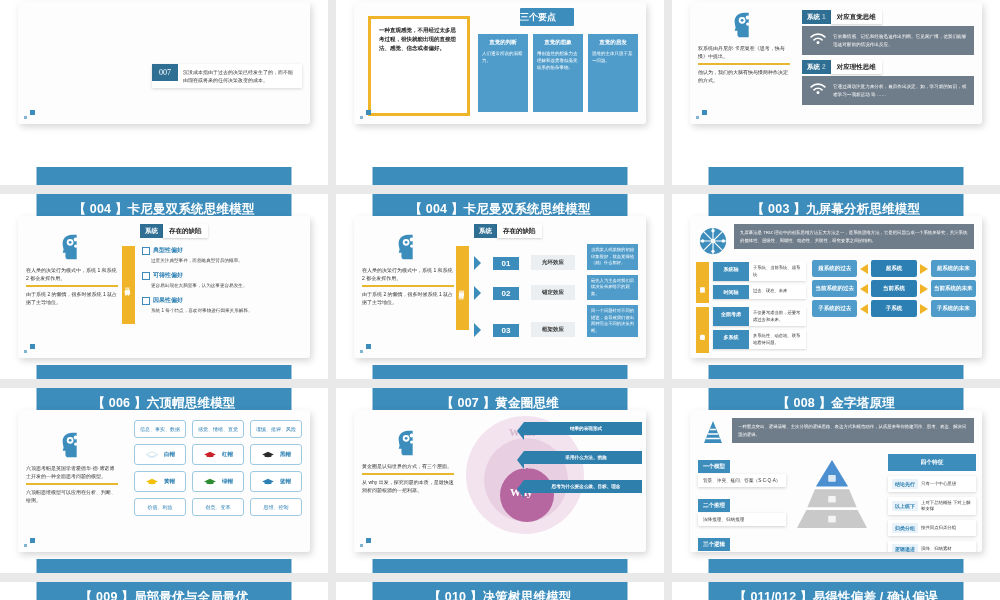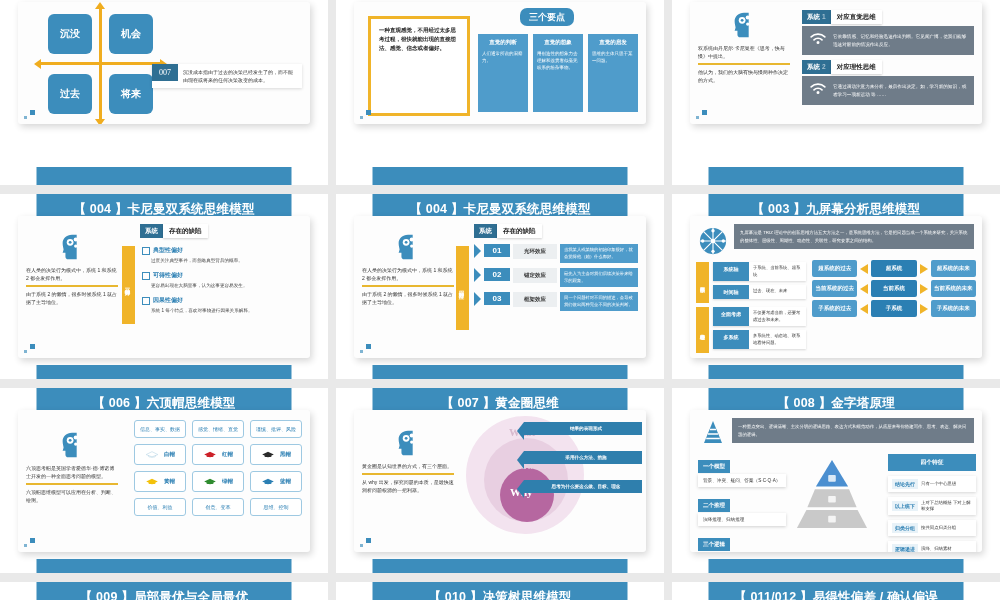--- a/index.html
+++ b/index.html
@@ -64,21 +64,21 @@
   .dots i.a{width:3px;height:3px;opacity:.65;vertical-align:bottom;}
   .dots i.b{width:5px;height:5px;}
 
   .leftcol{
     position:absolute;left:8px;top:14px;width:92px;text-align:left;
   }
   .leftcol p{margin:0;font-size:5px;line-height:8px;color:#333;}
   .leftcol .rule{height:1.5px;background:#e8b730;margin:3px 0 3px;}
 
   
-  .bx{background:#3c8dbc;color:#fff;border-radius:7px;text-align:center;}
+  .bx{background:#3c8dbc;color:#fff;border-radius:1px;text-align:left;}
 
   
   .quad{position:absolute;left:30px;top:12px;width:105px;height:100px;}
   .quad .q{position:absolute;width:44px;height:40px;background:#3c8dbc;border-radius:6px;
            color:#fff;font-size:10px;font-weight:bold;line-height:40px;text-align:center;}
   .quad .q1{left:0;top:0}.quad .q2{right:0;top:0}
   .quad .q3{left:0;bottom:0}.quad .q4{right:0;bottom:0}
   .quad .vax{position:absolute;left:51px;top:-6px;bottom:-6px;width:3px;background:#f0ad1f;}
   .quad .hax{position:absolute;top:48px;left:-8px;right:-8px;height:3px;background:#f0ad1f;}
   .quad .ar{position:absolute;width:0;height:0;}
@@ -120,21 +120,21 @@
         color:#fff;font-size:5.5px;font-weight:bold;writing-mode:vertical-rl;
         display:flex;align-items:center;justify-content:center;letter-spacing:1px;}
   .bias{position:absolute;left:124px;right:8px;}
   .bias .it{margin-bottom:7px;}
   .bias .h{display:flex;align-items:center;gap:3px;color:#2b7fb3;font-size:6px;font-weight:bold;}
   .bias .h .ck{width:6px;height:6px;border:1px solid #3c8dbc;display:inline-block;}
   .bias p{margin:2px 0 0 9px;font-size:4.6px;line-height:7px;color:#444;}
 
   
   .eff{position:absolute;left:120px;right:8px;top:28px;}
-  .eff .row{display:flex;align-items:flex-start;gap:3px;margin-bottom:5px;}
+  .eff .row{display:flex;align-items:flex-end;gap:12px;margin-bottom:5px;}
   .eff .ar{width:0;height:0;border-top:7px solid transparent;border-bottom:7px solid transparent;
            border-left:7px solid #3c8dbc;}
   .eff .no{background:#3c8dbc;color:#fff;font-size:8px;font-weight:bold;padding:2px 5px;min-width:16px;text-align:center;}
   .eff .nm{background:#eceff1;color:#333;font-size:5.5px;font-weight:bold;padding:4px 4px;width:36px;text-align:center;}
   .eff .ds{background:#4f9ccb;color:#fff;font-size:4.3px;line-height:6.5px;padding:3px 4px;flex:1;}
 
   
   .nsTop{position:absolute;left:44px;right:8px;top:8px;background:#6f7c89;color:#fff;
          font-size:4.4px;line-height:7.5px;padding:5px 6px;}
   .nsGlobe{position:absolute;left:8px;top:10px;width:30px;height:30px;}
@@ -199,32 +199,20 @@
 </style>
 </head>
 <body>
 
 <div class="gallery">
 
   <div class="cell first">
 
     <div class="slide">
         <div class="slide-inner">
-      <div class="quad">
-        <div class="vax"></div>
-        <div class="hax"></div>
-        <div class="ar up"></div>
-        <div class="ar dn"></div>
-        <div class="ar lf"></div>
-        <div class="ar rt"></div>
-        <div class="q q1">沉没</div>
-        <div class="q q2">机会</div>
-        <div class="q q3">过去</div>
-        <div class="q q4">将来</div>
-      </div>
       <div class="numrow" style="top:62px;">
         <div class="n">007</div>
         <div class="t">沉没成本指由于过去的决策已经发生了的，而不能由现在或将来的任何决策改变的成本。</div>
       </div>
       <div class="dots"><i class="a"></i><i class="b"></i></div>
     </div>
       </div>
     <div class="under-strip"></div>
   </div>
 

